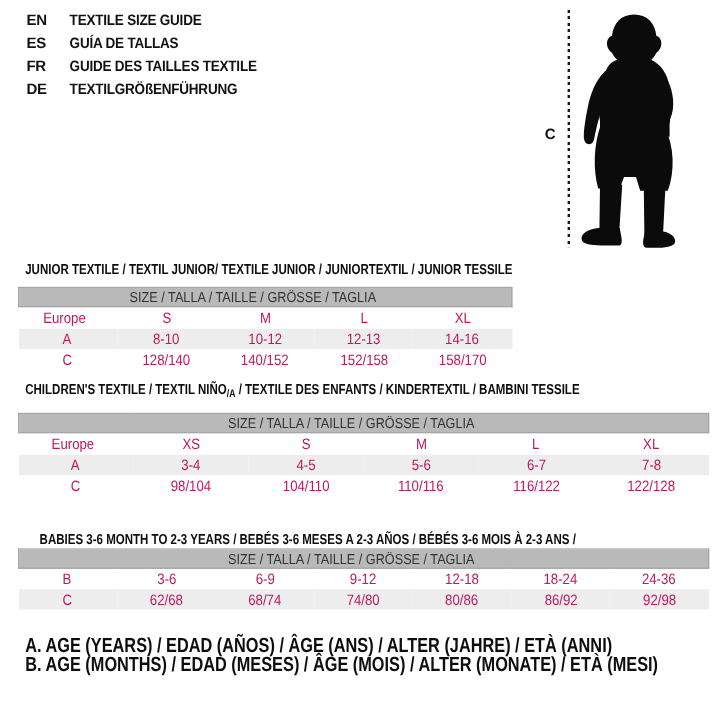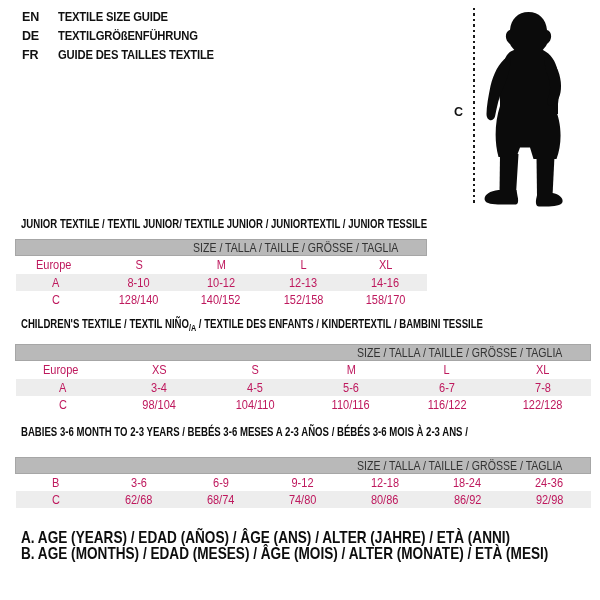--- a/index.html
+++ b/index.html
@@ -19,30 +19,30 @@
              background:repeating-linear-gradient(to bottom,#1a1a1a 0 2.5px,transparent 2.5px 5.5px);}
   .c-label{position:absolute;left:14px;top:105px;font-weight:bold;font-size:12.5px;color:#111;}
   .figure svg{position:absolute;left:0;top:0;}
 
   
   .sec-title{position:absolute;left:21px;font-weight:bold;font-size:12px;white-space:nowrap;color:#0d0d0d;text-align:center;}
   .cxt{display:inline-block;transform:scaleX(.8);transform-origin:0 50%;white-space:nowrap;}
   .sub{font-size:9px;vertical-align:-3px;}
   #title-junior{top:217px;}
   #title-children{top:317px;text-decoration:underline;}
-  #title-babies{top:424px;line-height:16px;}
+  #title-babies{top:441px;line-height:16px;margin-left:12px;}
 
   
   table.szt{position:absolute;left:15px;border-collapse:collapse;table-layout:fixed;}
   #tbl-junior{top:239px;width:412px;}
   #tbl-children{top:344px;width:576px;}
   #tbl-babies{top:457px;width:576px;}
   col.c-label{width:55px;}
   table.szt td{padding:0;font-size:12.5px;color:#be185d;text-align:center;vertical-align:middle;}
-  tr.r-bar td{background:#b9b9b9;height:15px;border:1px solid #a6a6a6;text-align:right;
+  tr.r-bar td{background:#b9b9b9;height:15px;border:1px solid #a6a6a6;text-align:center;
               padding-left:7px;font-size:12px;color:#333;}
   tr.r-euro td{height:18px;}
   tr.r-data td{height:17px;}
   tr.shaded td{background:#ededed;}
   td.lab{text-align:left;padding-left:7px;}
   .cx{display:inline-block;transform:scaleX(.88);transform-origin:center;white-space:nowrap;}
   .cx.left{transform-origin:0 50%;}
 
   
   .notes{position:absolute;left:21px;top:528px;}
@@ -53,26 +53,30 @@
 <body>
 
 <div class="canvas">
 
   <div class="lang-list">
     <div class="lang-row">
       <span class="lang-code">EN</span>
       <span class="lang-title">TEXTILE SIZE GUIDE</span>
     </div>
     <div class="lang-row">
+      <span class="lang-code">ES</span>
+      <span class="lang-title">GUÍA DE TALLAS</span>
+    </div>
+    <div class="lang-row">
+      <span class="lang-code">FR</span>
+      <span class="lang-title">GUIDE DES TAILLES TEXTILE</span>
+    </div>
+    <div class="lang-row">
       <span class="lang-code">DE</span>
       <span class="lang-title">TEXTILGRÖßENFÜHRUNG</span>
-    </div>
-    <div class="lang-row">
-      <span class="lang-code">FR</span>
-      <span class="lang-title">GUIDE DES TAILLES TEXTILE</span>
     </div>
   </div>
 
   <div class="figure">
     <div class="dash-line"></div>
     <div class="c-label">C</div>
     <svg width="160" height="215" viewBox="0 0 160 215">
       <g fill="#0b0b0b">
 
         <path d="M88.5,12 C78,12 71,19 70,30 C65,31 64,40 70,44 C71,46 72,47.5 73.5,49

